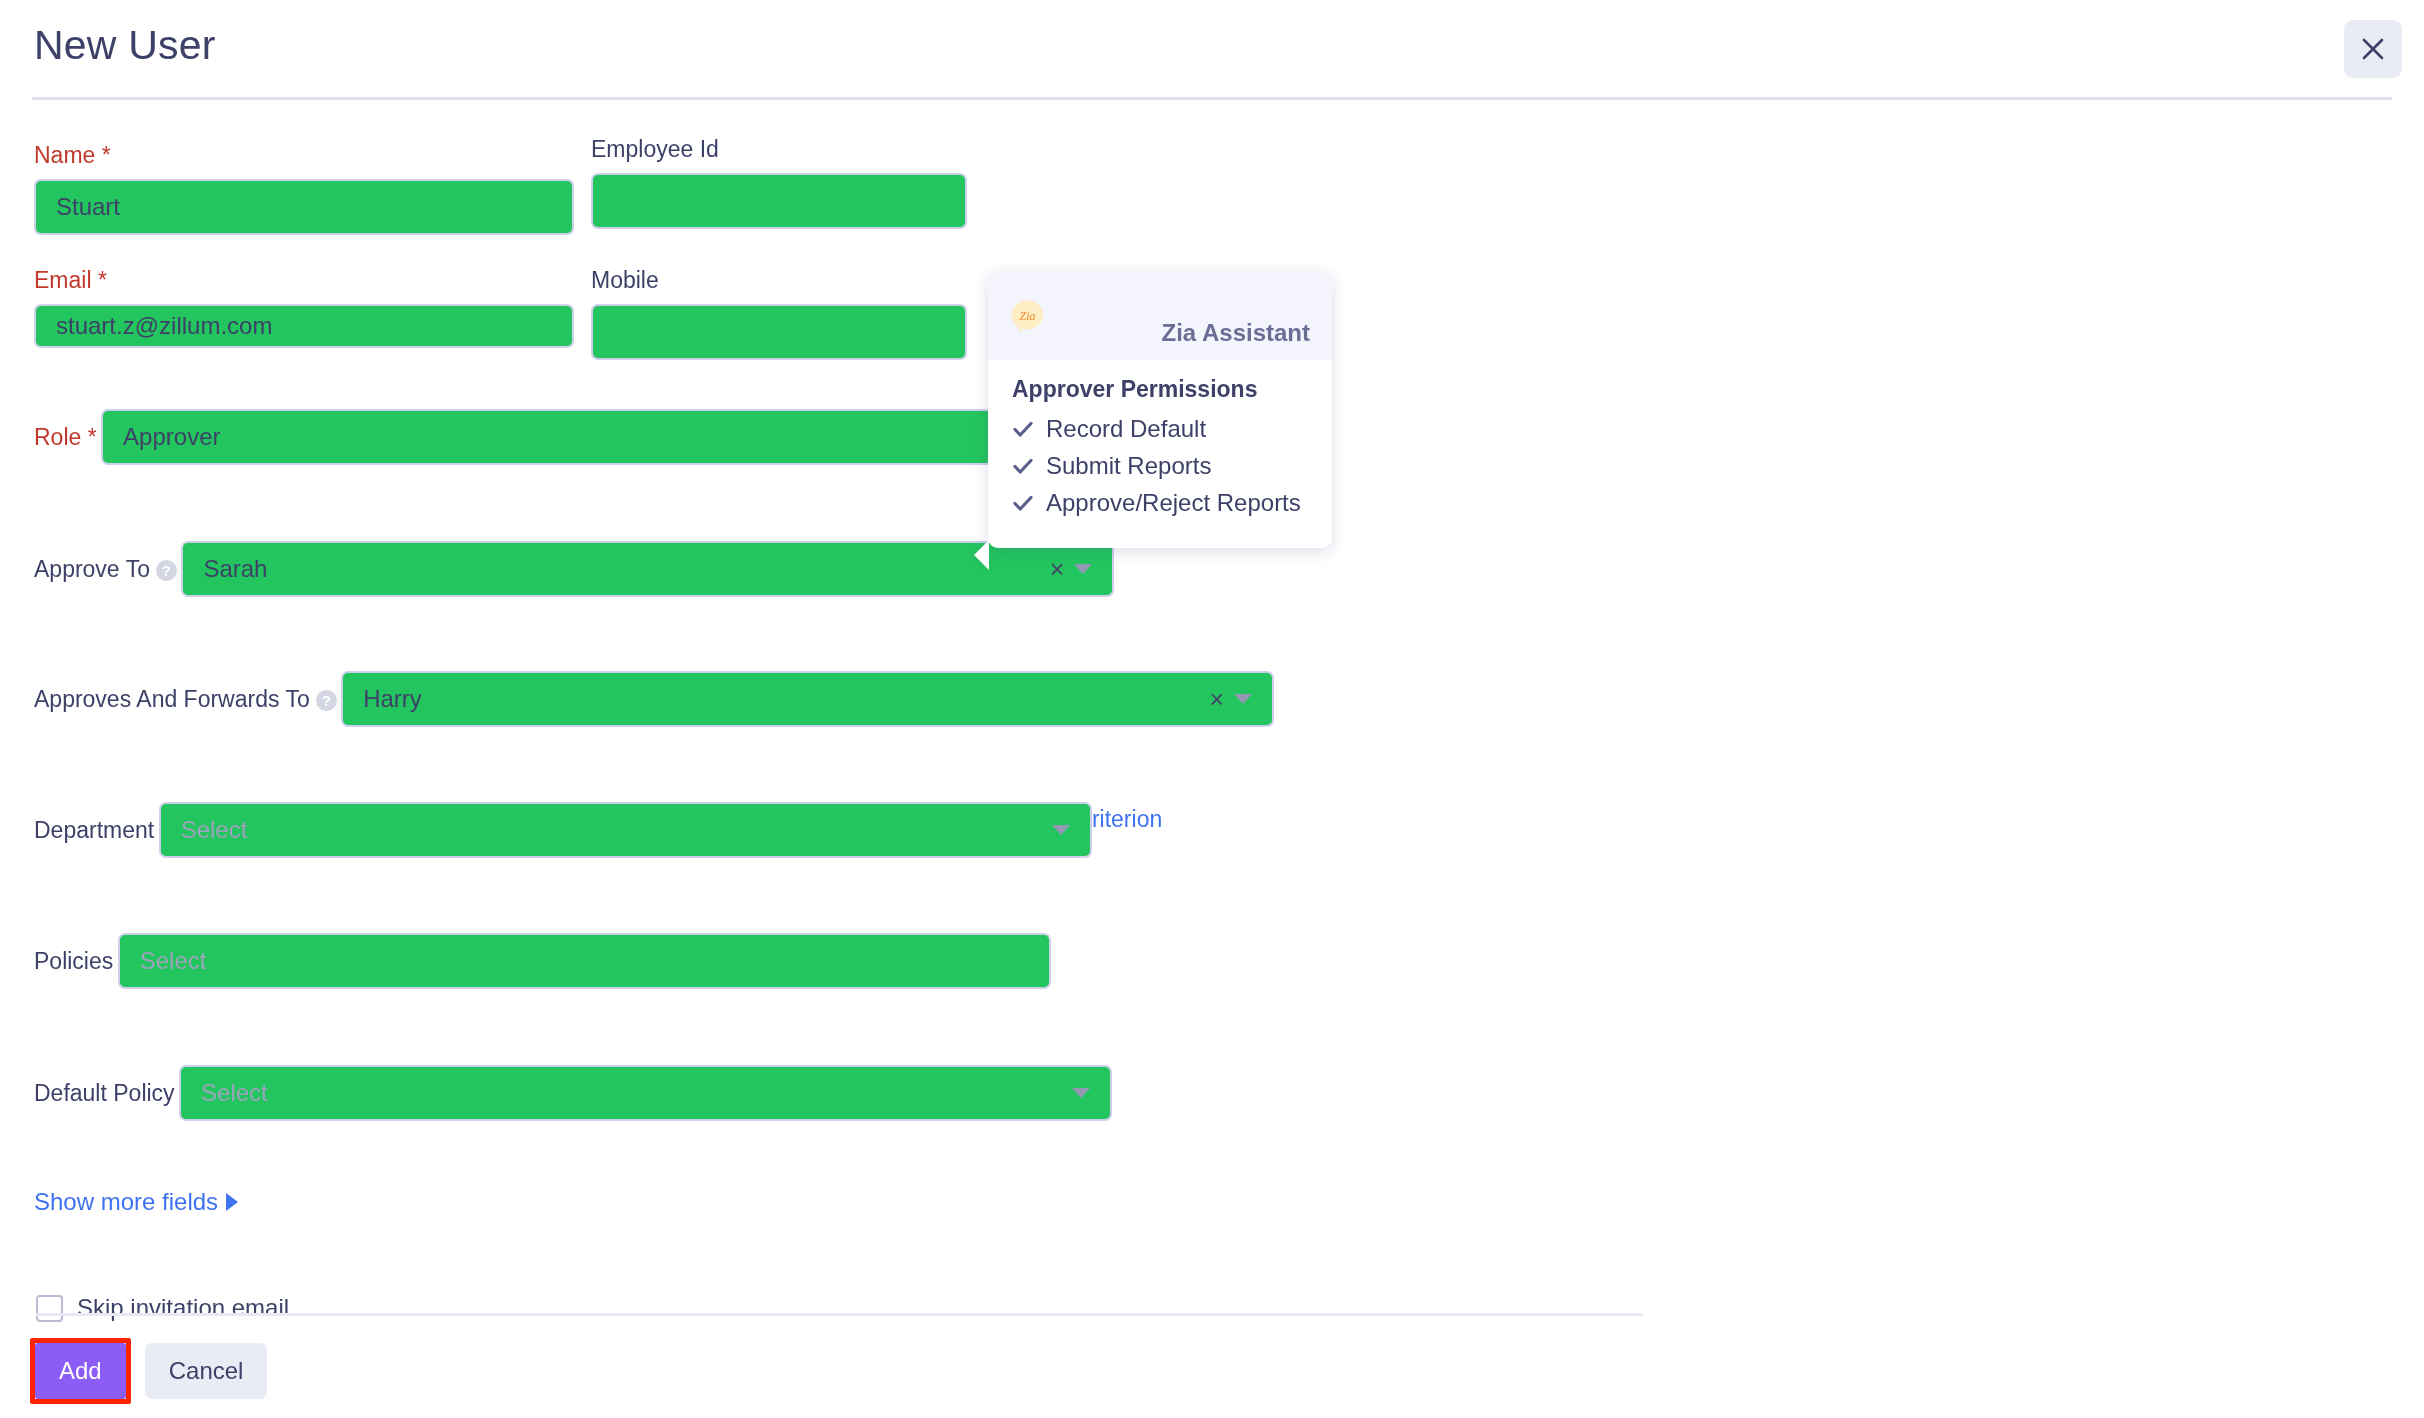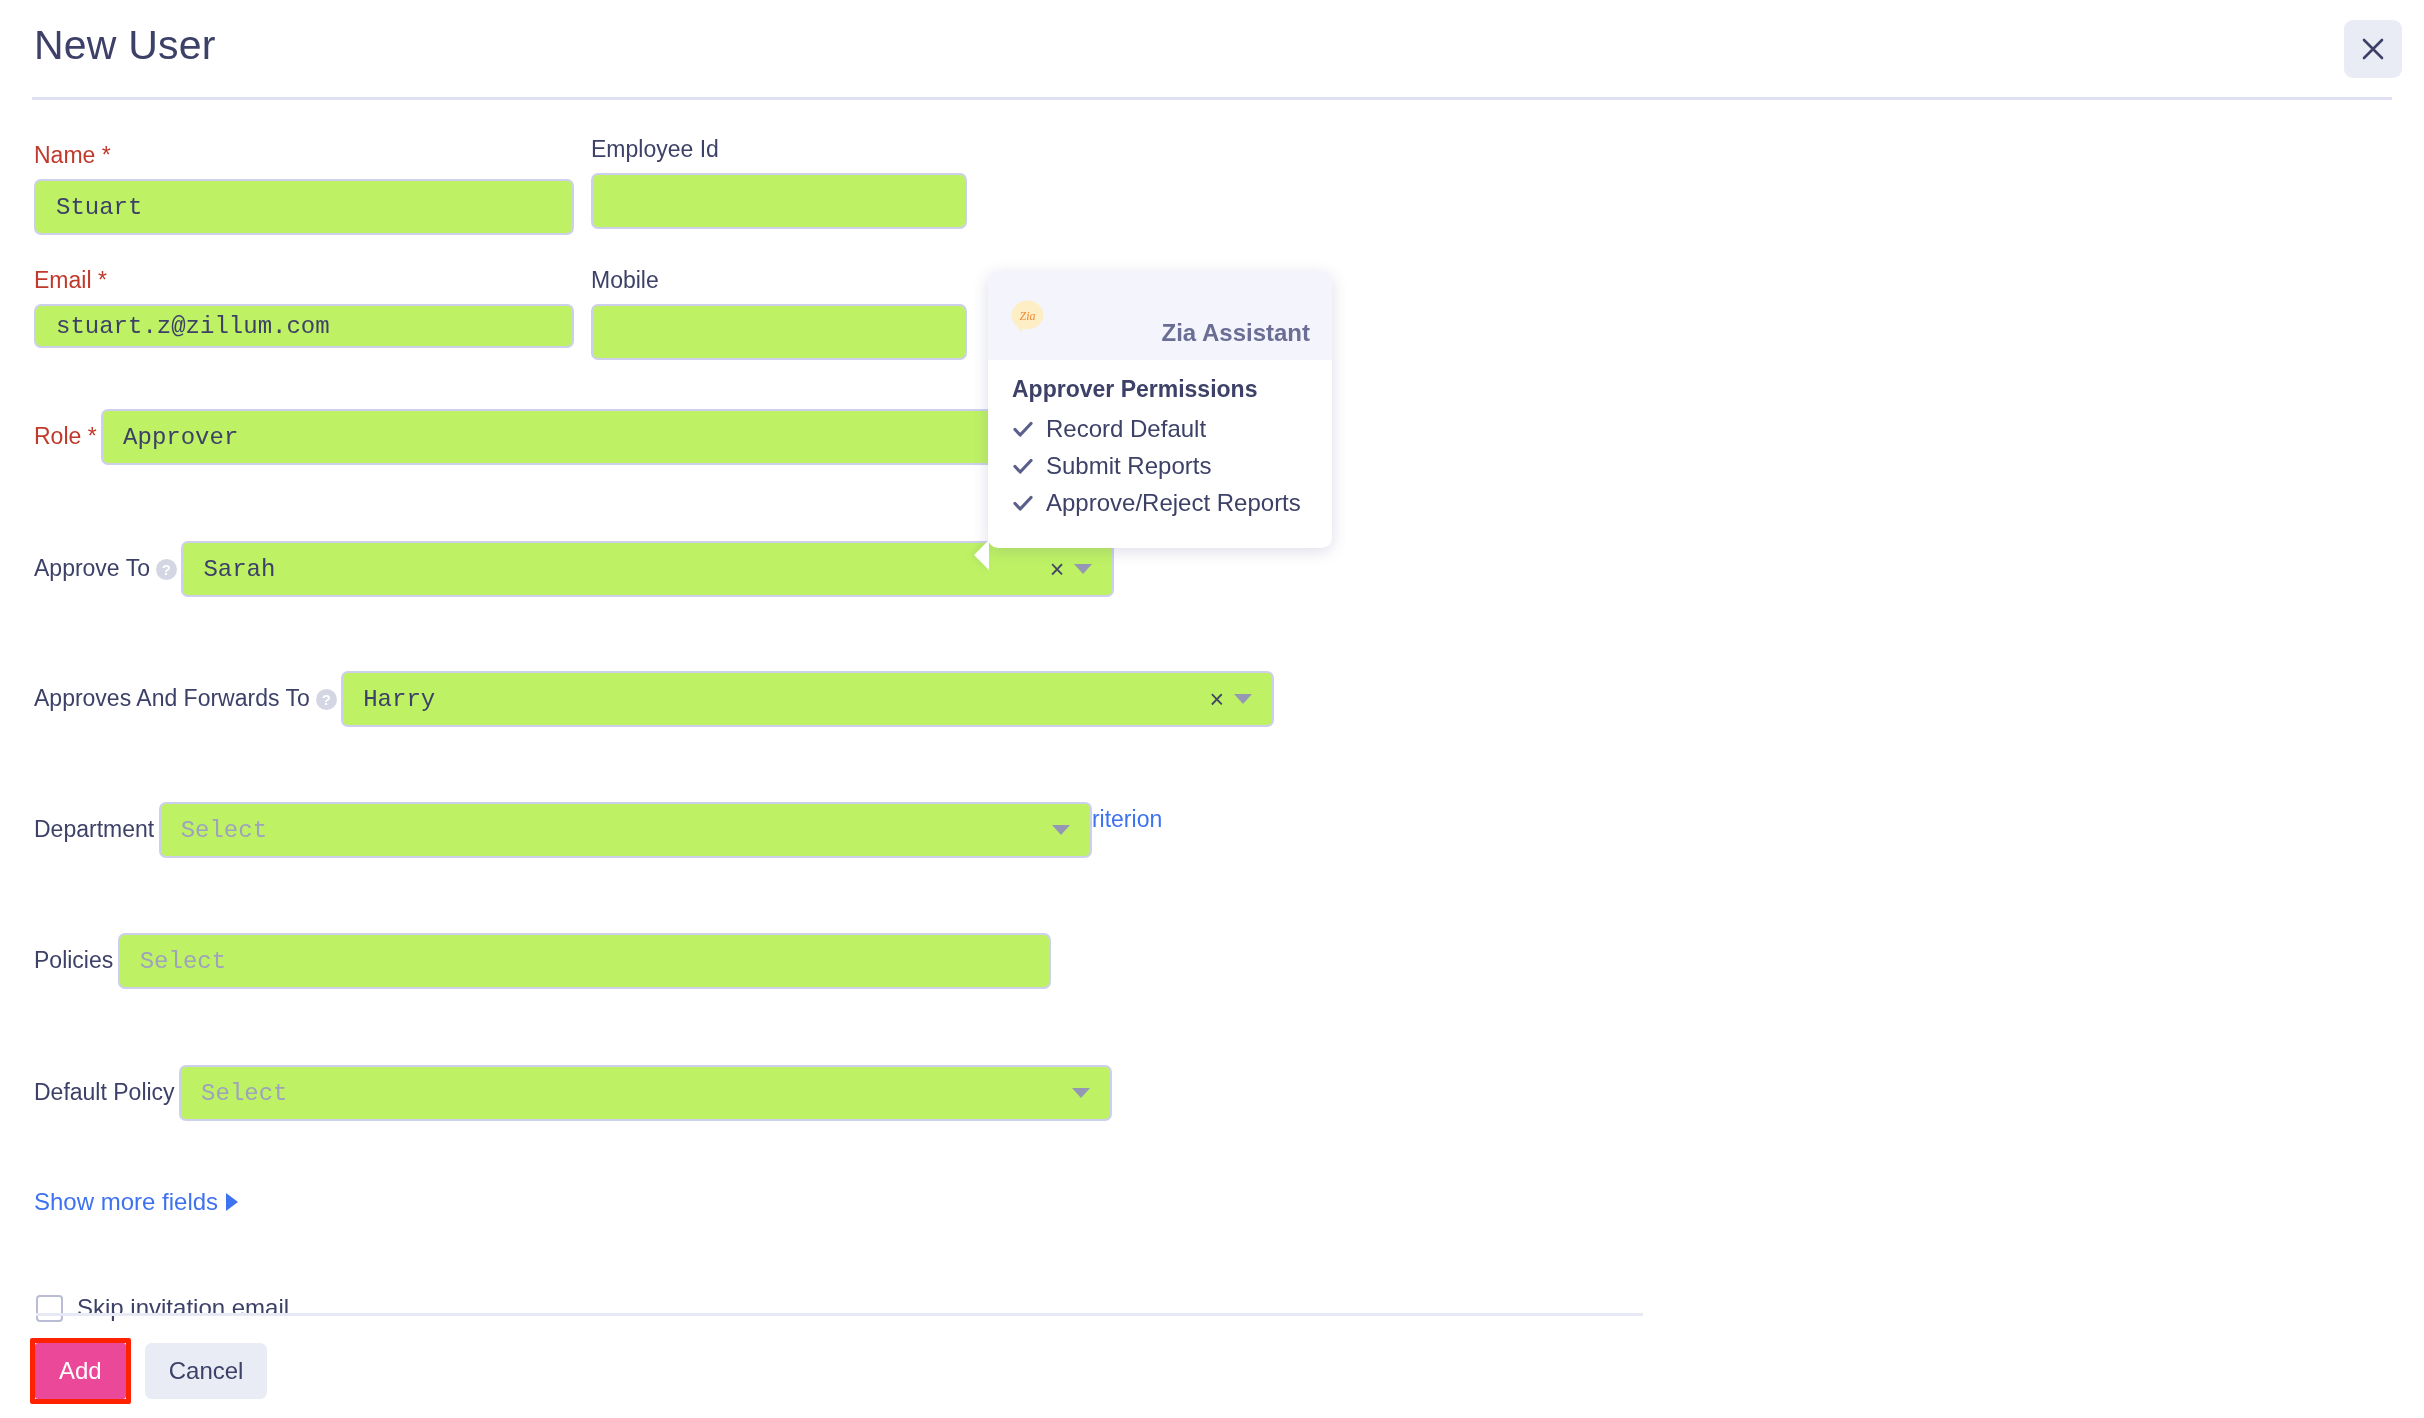--- a/index.html
+++ b/index.html
@@ -82,24 +82,24 @@
     color: #ffffff;
     font-size: 15px;
     line-height: 21px;
     text-align: center;
     font-weight: 700;
     cursor: pointer;
   }
 
   .text-input {
     display: block;
-    background: #bef264;
+    background: #22c55e;
     border: 2px solid #ccd0ea;
     border-radius: 7px;
-    font-family: Liberation Mono, monospace;
+    font-family: Liberation Sans, sans-serif;
     font-size: 24px;
     color: #3d4168;
     padding: 0 20px;
     outline: none;
   }
   .text-input::placeholder { color: #9ea2bd; }
 
   .select-wrap { position: relative; display: inline-block; }
   .caret {
     position: absolute;
@@ -212,21 +212,21 @@
     font-family: "Liberation Sans", sans-serif;
     font-size: 24px;
     border: none;
     border-radius: 7px;
     cursor: pointer;
     padding: 0 24px;
     height: 56px;
     line-height: 56px;
   }
   .btn-primary {
-    background: #ec4899;
+    background: #8b5cf6;
     color: #ffffff;
     border-radius: 3px;
   }
   .btn-secondary {
     background: #e9ebf5;
     color: #3d4168;
   }
 
   
   .zia-popup {

